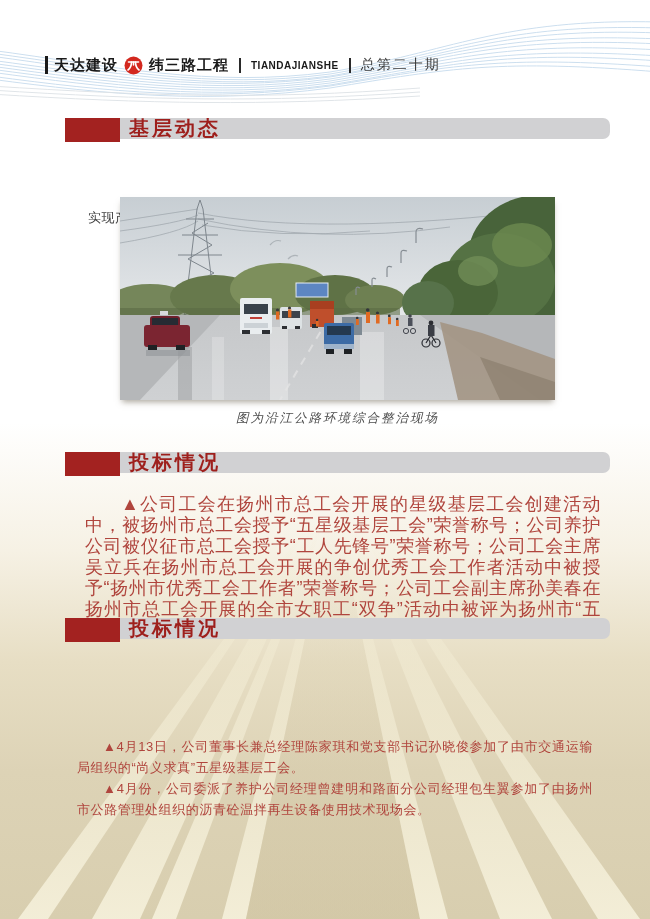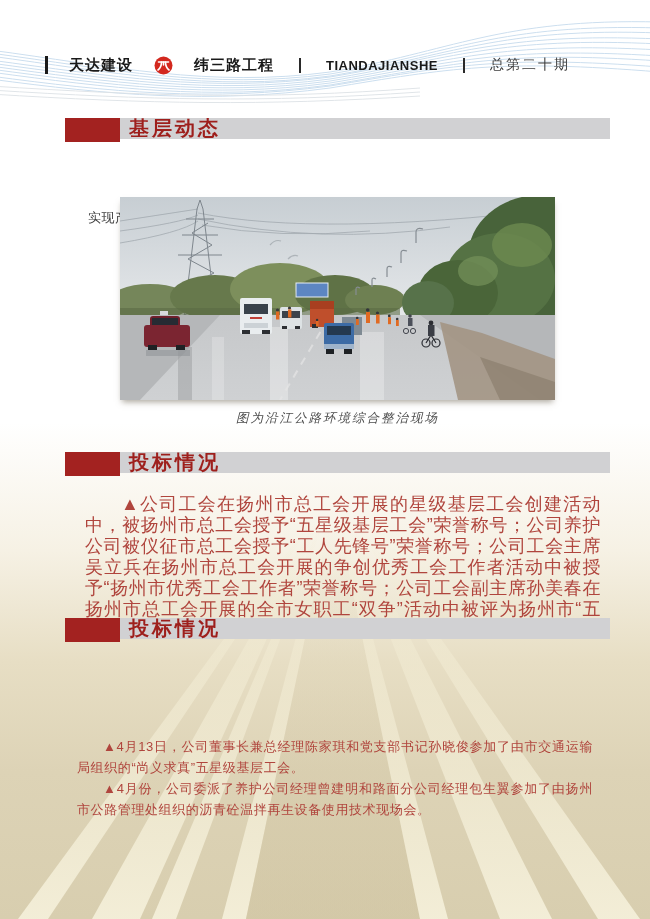--- a/index.html
+++ b/index.html
@@ -6,29 +6,29 @@
   .page{
     position:relative;width:650px;height:919px;overflow:hidden;
     font-family:"Liberation Sans","DejaVu Sans",sans-serif;
     background:linear-gradient(180deg,#ffffff 0%,#ffffff 46%,#f6f1e4 60%,#e7dec4 72%,#ddd3b6 84%,#d8ceaf 100%);
   }
   
   .road-bg{position:absolute;left:0;bottom:0;width:650px;height:400px;pointer-events:none;}
   
   .waves{position:absolute;left:0;top:0;width:650px;height:110px;pointer-events:none;}
   
-  .masthead{position:absolute;left:45px;top:52px;height:26px;display:flex;align-items:center;gap:21px;z-index:3;}
+  .masthead{position:absolute;left:45px;top:52px;height:26px;display:flex;align-items:center;gap:6px;z-index:3;}
   .vbar{width:3px;height:18px;background:#1a1a1a;}
   .vbar2{width:2px;height:15px;background:#2a2a2a;margin:0 4px;}
   .mh-cn{font-size:15px;font-weight:bold;color:#1a1a1a;letter-spacing:1px;}
-  .mh-en{font-size:13px;font-weight:bold;color:#1a1a1a;letter-spacing:.5px;text-align:center;}
+  .mh-en{font-size:10px;font-weight:bold;color:#1a1a1a;letter-spacing:.5px;text-align:center;}
   .mh-issue{font-size:14px;color:#3a3a3a;font-family:"Liberation Serif","DejaVu Serif",serif;letter-spacing:2px;}
   .logo{width:19px;height:19px;display:inline-block;}
   
-  .sec{position:absolute;left:65px;width:545px;height:21px;background:#d1d1d3;z-index:3;}
+  .sec{position:absolute;left:65px;width:545px;height:21px;background:#d1d1d3;z-index:3;border-radius:7px;}
   .sec .chip{position:absolute;left:0;top:0;width:55px;height:24px;background:#a32220;}
   .sec .t{
     position:absolute;left:64px;top:-3px;margin:0;
     font-family:"Liberation Serif","DejaVu Serif",serif;
     font-size:20px;font-weight:bold;color:#9e1f1c;letter-spacing:3px;white-space:nowrap;
   }
   
   .intro{position:absolute;left:88px;top:161px;font-size:13px;color:#3c3c3c;letter-spacing:.5px;z-index:3;margin-top:48px;}
   .para{
     position:absolute;left:77px;width:516px;margin:8px;z-index:3;

